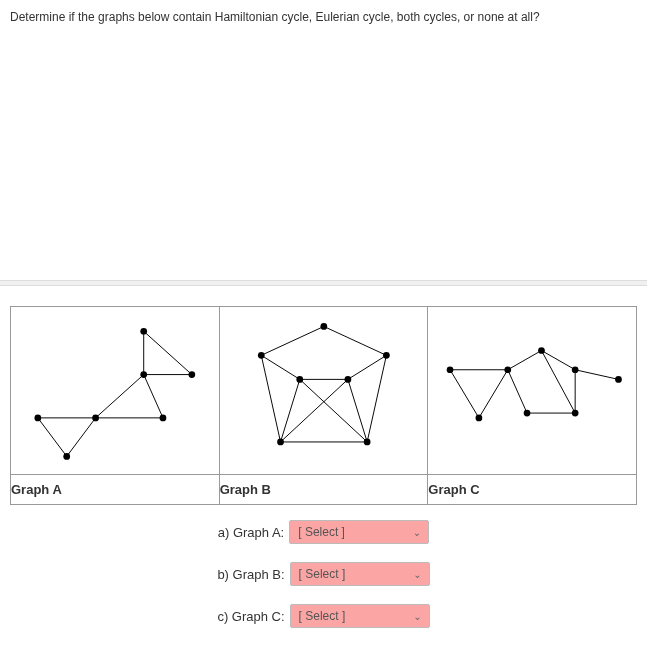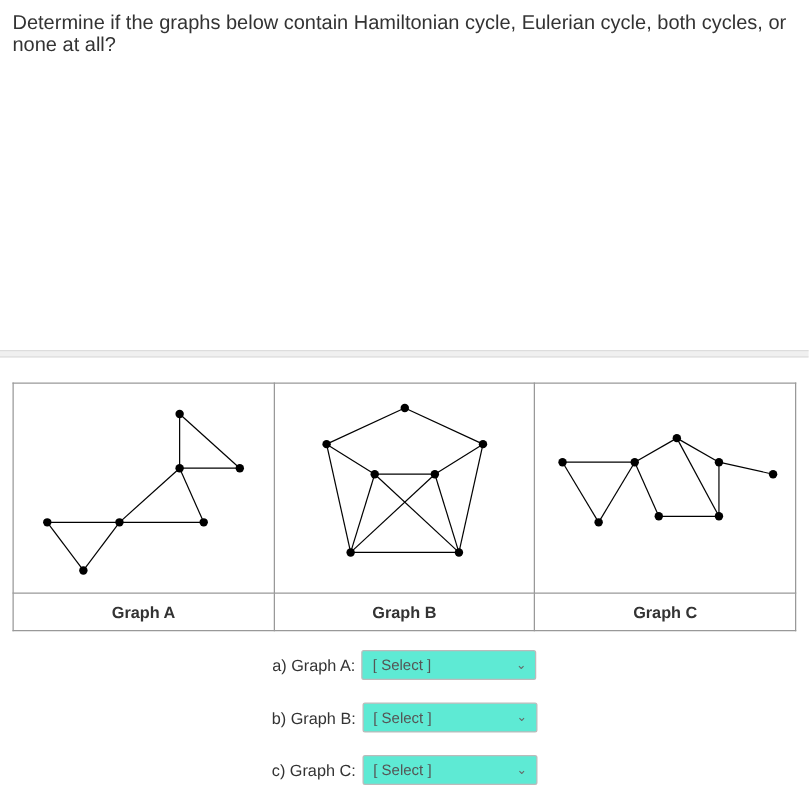--- a/index.html
+++ b/index.html
@@ -12,40 +12,40 @@
       font-size: 13px;
       color: #333;
       background: #fff;
       width: 647px;
     }
     .question-area {
       padding: 10px 10px 20px 10px;
       min-height: 280px;
     }
     .question-text {
-      font-size: 16px;
+      font-size: 12px;
       color: #333;
     }
     .divider {
       height: 6px;
       background: #f0f0f0;
       border-top: 1px solid #ddd;
       border-bottom: 1px solid #ddd;
     }
     .graphs-container {
       margin: 20px 10px 0 10px;
     }
     .graph-table {
       border-collapse: collapse;
       width: 100%;
       table-layout: fixed;
     }
     .graph-table td {
       border: 1px solid #999;
-      text-align: center;
+      text-align: left;
       vertical-align: middle;
     }
     .graph-cell {
       height: 165px;
       padding: 5px;
     }
     .graph-label-cell {
       height: 30px;
       font-weight: bold;
       font-size: 13px;
@@ -68,21 +68,21 @@
       margin-right: 5px;
     }
     .select-wrap {
       position: relative;
       display: inline-block;
     }
     select.answer-select {
       appearance: none;
       -webkit-appearance: none;
       border: 1px solid #bbb;
-      background: #5eead4;
+      background: #fca5a5;
       font-size: 12px;
       padding: 4px 28px 4px 8px;
       width: 140px;
       border-radius: 2px;
       color: #555;
       cursor: pointer;
     }
     .chevron {
       position: absolute;
       right: 8px;

